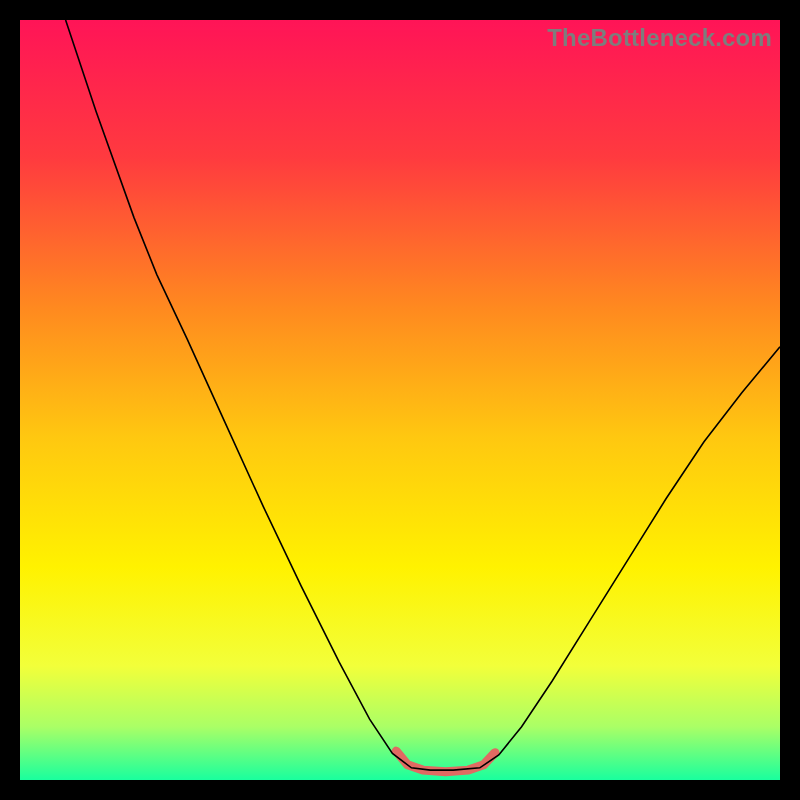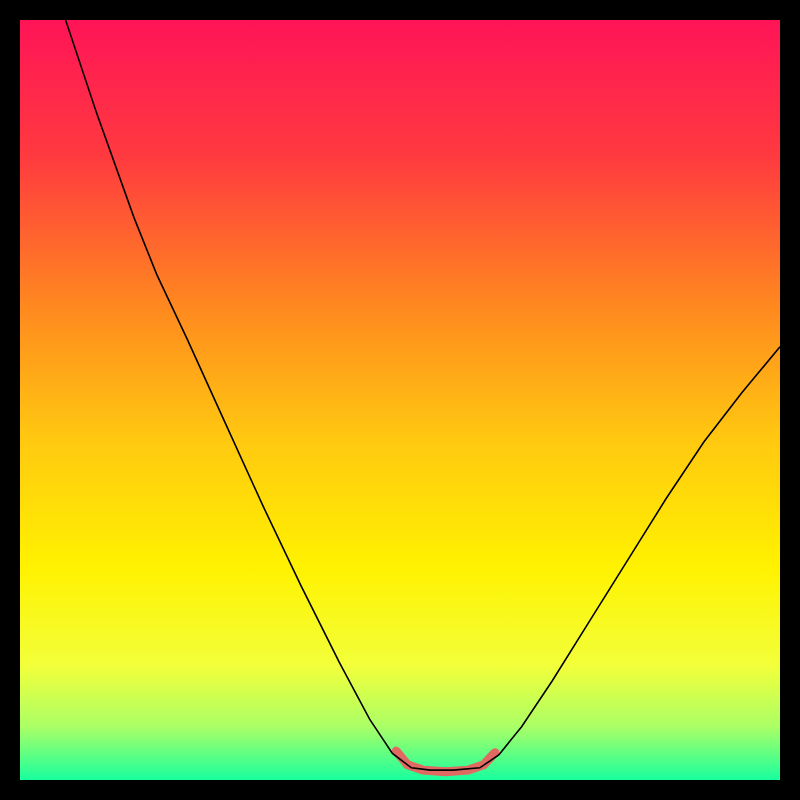--- a/index.html
+++ b/index.html
@@ -51,13 +51,14 @@
           <stop offset="72%" stop-color="#fff200"></stop>
           <stop offset="85%" stop-color="#f2ff3a"></stop>
           <stop offset="93%" stop-color="#aaff66"></stop>
           <stop offset="100%" stop-color="#19ff9e"></stop>
         </linearGradient>
     </defs>
     <rect x="0" y="0" width="760" height="760" fill="url(#bg-grad)"></rect>
     <path id="marker-path" fill="none" d="M376.20 731.12 L387.60 744.80 L402.80 750.12 L425.60 751.64 L448.40 750.12 L463.60 744.80 L475.00 732.64" stroke="#e06a62" stroke-width="9" stroke-linecap="round" stroke-linejoin="round"></path>
     <path id="curve-path" fill="none" d="M45.60 0.00 L76.00 91.20 L114.00 197.60 L136.80 254.60 L167.20 319.20 L205.20 402.80 L243.20 486.40 L281.20 566.20 L319.20 642.20 L349.60 699.20 L372.40 733.40 L391.40 747.84 L410.40 750.12 L433.20 750.12 L459.80 747.84 L478.80 734.92 L501.60 706.80 L532.00 661.20 L570.00 600.40 L608.00 539.60 L646.00 478.80 L684.00 421.80 L722.00 372.40 L760.00 326.80" stroke="#000000" stroke-width="1.6"></path>
   </svg>
+  <div class="watermark">TheBottleneck.com</div>
 </div>
 
 </body></html>

